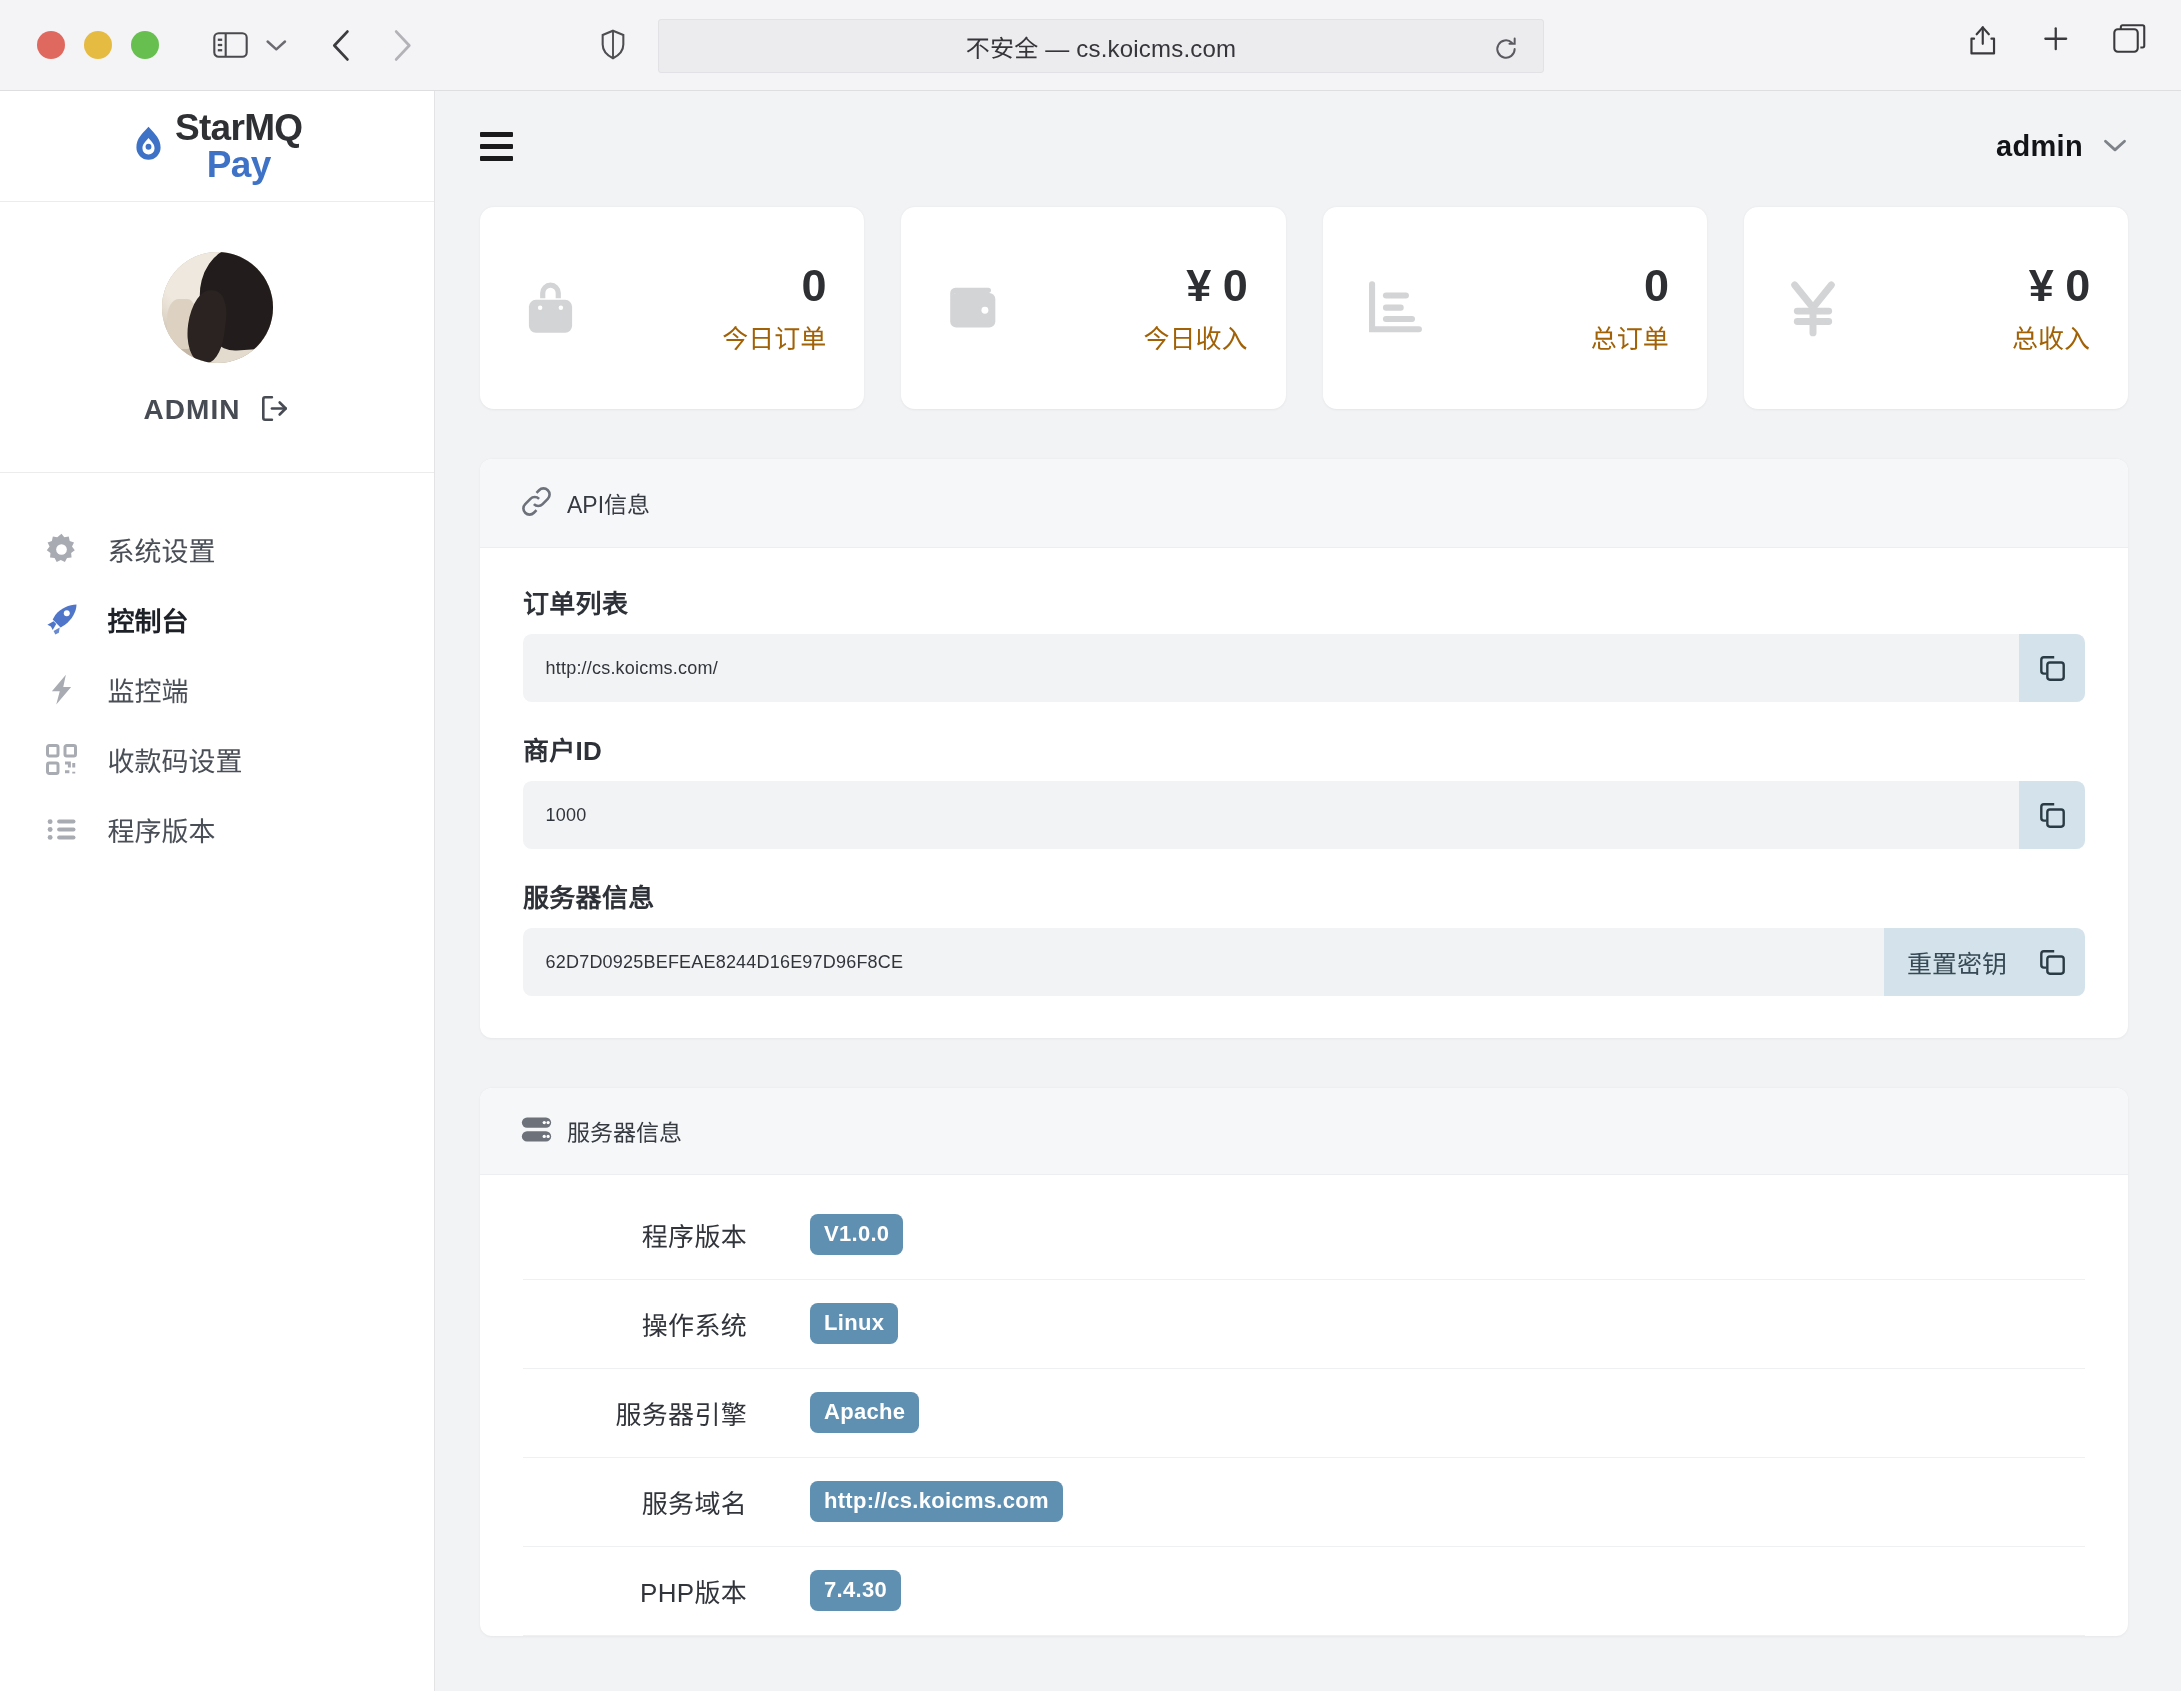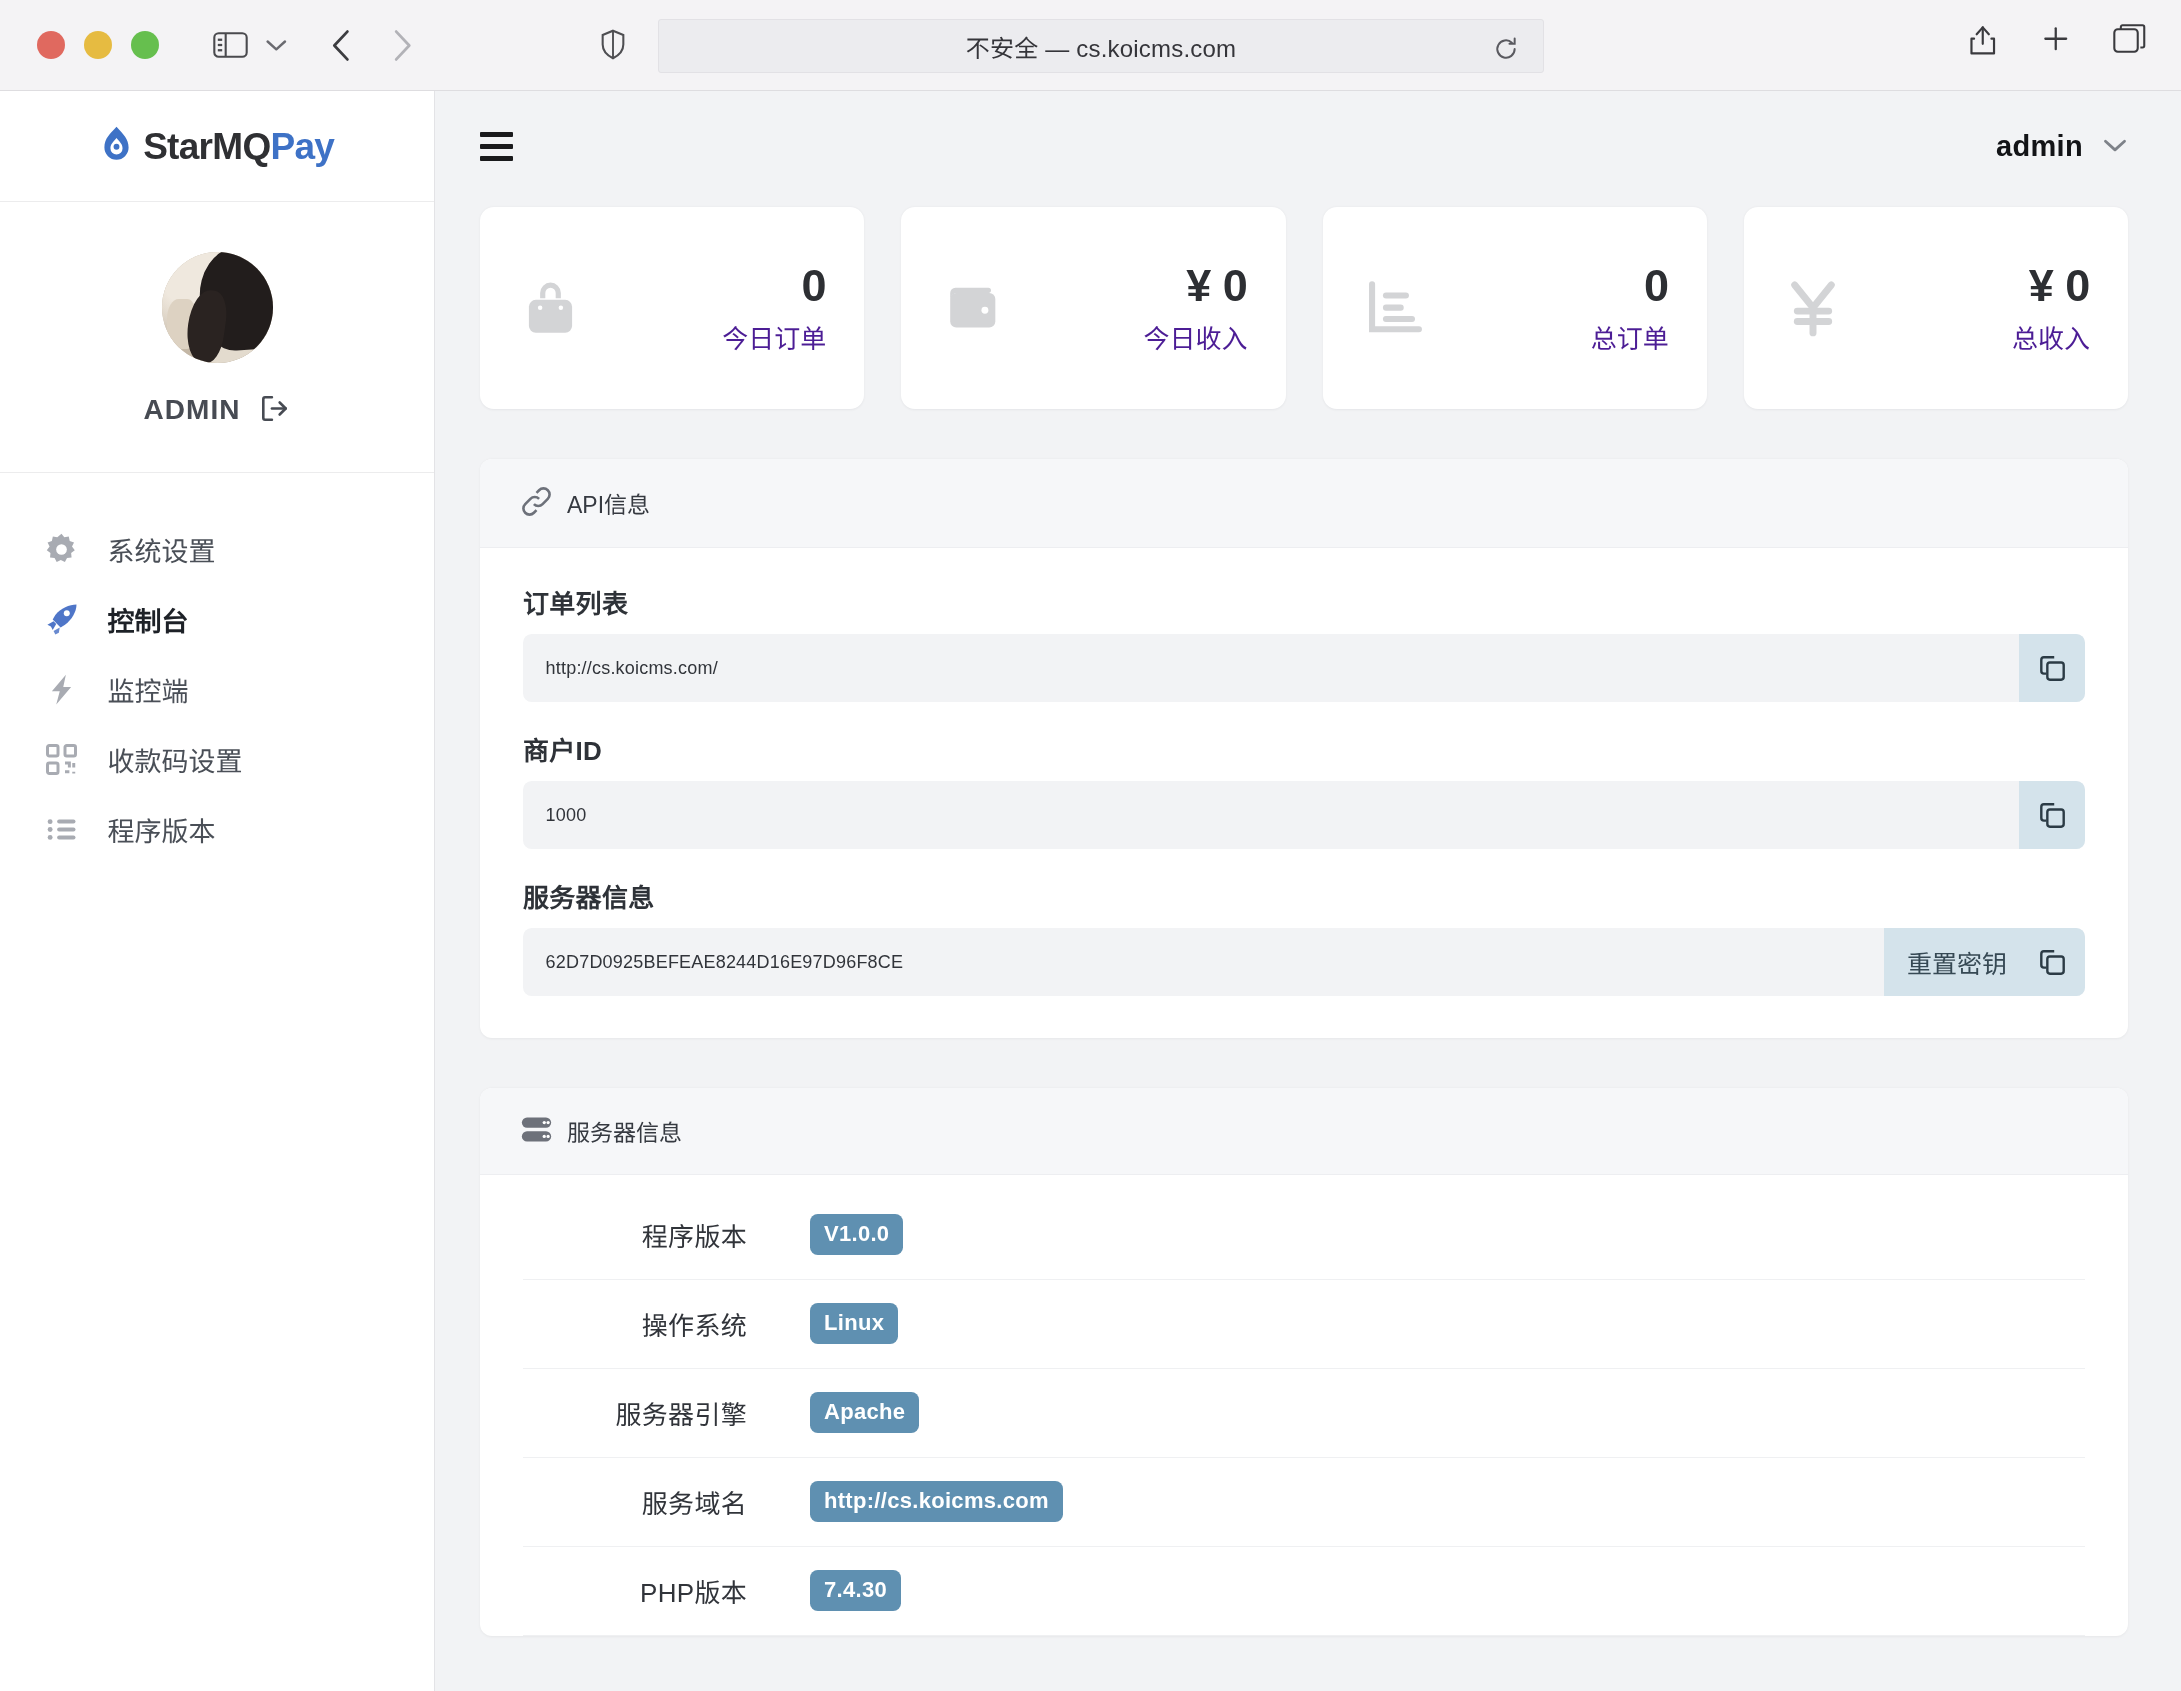--- a/index.html
+++ b/index.html
@@ -55,21 +55,21 @@
     width:435px; height:1600px;
     background:#ffffff;
     border-right:0.9px solid #e3e3e6;
   }
   .brand{
     height:111px; display:flex; align-items:center; justify-content:center;
     border-bottom:0.9px solid #ececed;
   }
   .brand-text{
     font-size:37px; font-weight:700; letter-spacing:-0.7px; line-height:1;
-    display:flex; align-items:center;
+    display:flex; align-items:center;flex-direction:column;
   }
   .brand-dark{ color:#2f3033; }
   .brand-blue{ color:#3e72c6; }
   .flame{ margin-right:10.4px; display:block; }
 
   .profile{
     padding-top:50px; padding-bottom:45px;
     display:flex; flex-direction:column; align-items:center;
     border-bottom:0.9px solid #ececed;
   }
@@ -153,21 +153,21 @@
     box-shadow:0 0.9px 2.6px rgba(18,20,28,.06);
     display:flex; align-items:center; justify-content:space-between;
     padding:0 38px 0 42px;
   }
   .stat-icon{ color:#d3d4d6; display:flex; align-items:center; }
   .stat-right{ text-align:right; }
   .stat-value{
     font-size:45px; font-weight:700; color:#2d2f33; line-height:1.06;
     letter-spacing:-0.4px; white-space:nowrap;
   }
-  .stat-label{ font-size:26px; color:#4c1d95; margin-top:8.7px; white-space:nowrap; }
+  .stat-label{ font-size:26px; color:#a16207; margin-top:8.7px; white-space:nowrap; }
 
   
   .panel{
     margin:50px 54px 0 45px; background:#fff; border-radius:12px;
     box-shadow:0 0.9px 2.6px rgba(18,20,28,.05); overflow:hidden;
   }
   .panel-head{
     background:#f6f7f9; border-bottom:0.9px solid #edeef1;
     padding:26px 40px; display:flex; align-items:center; gap:14px;
   }

